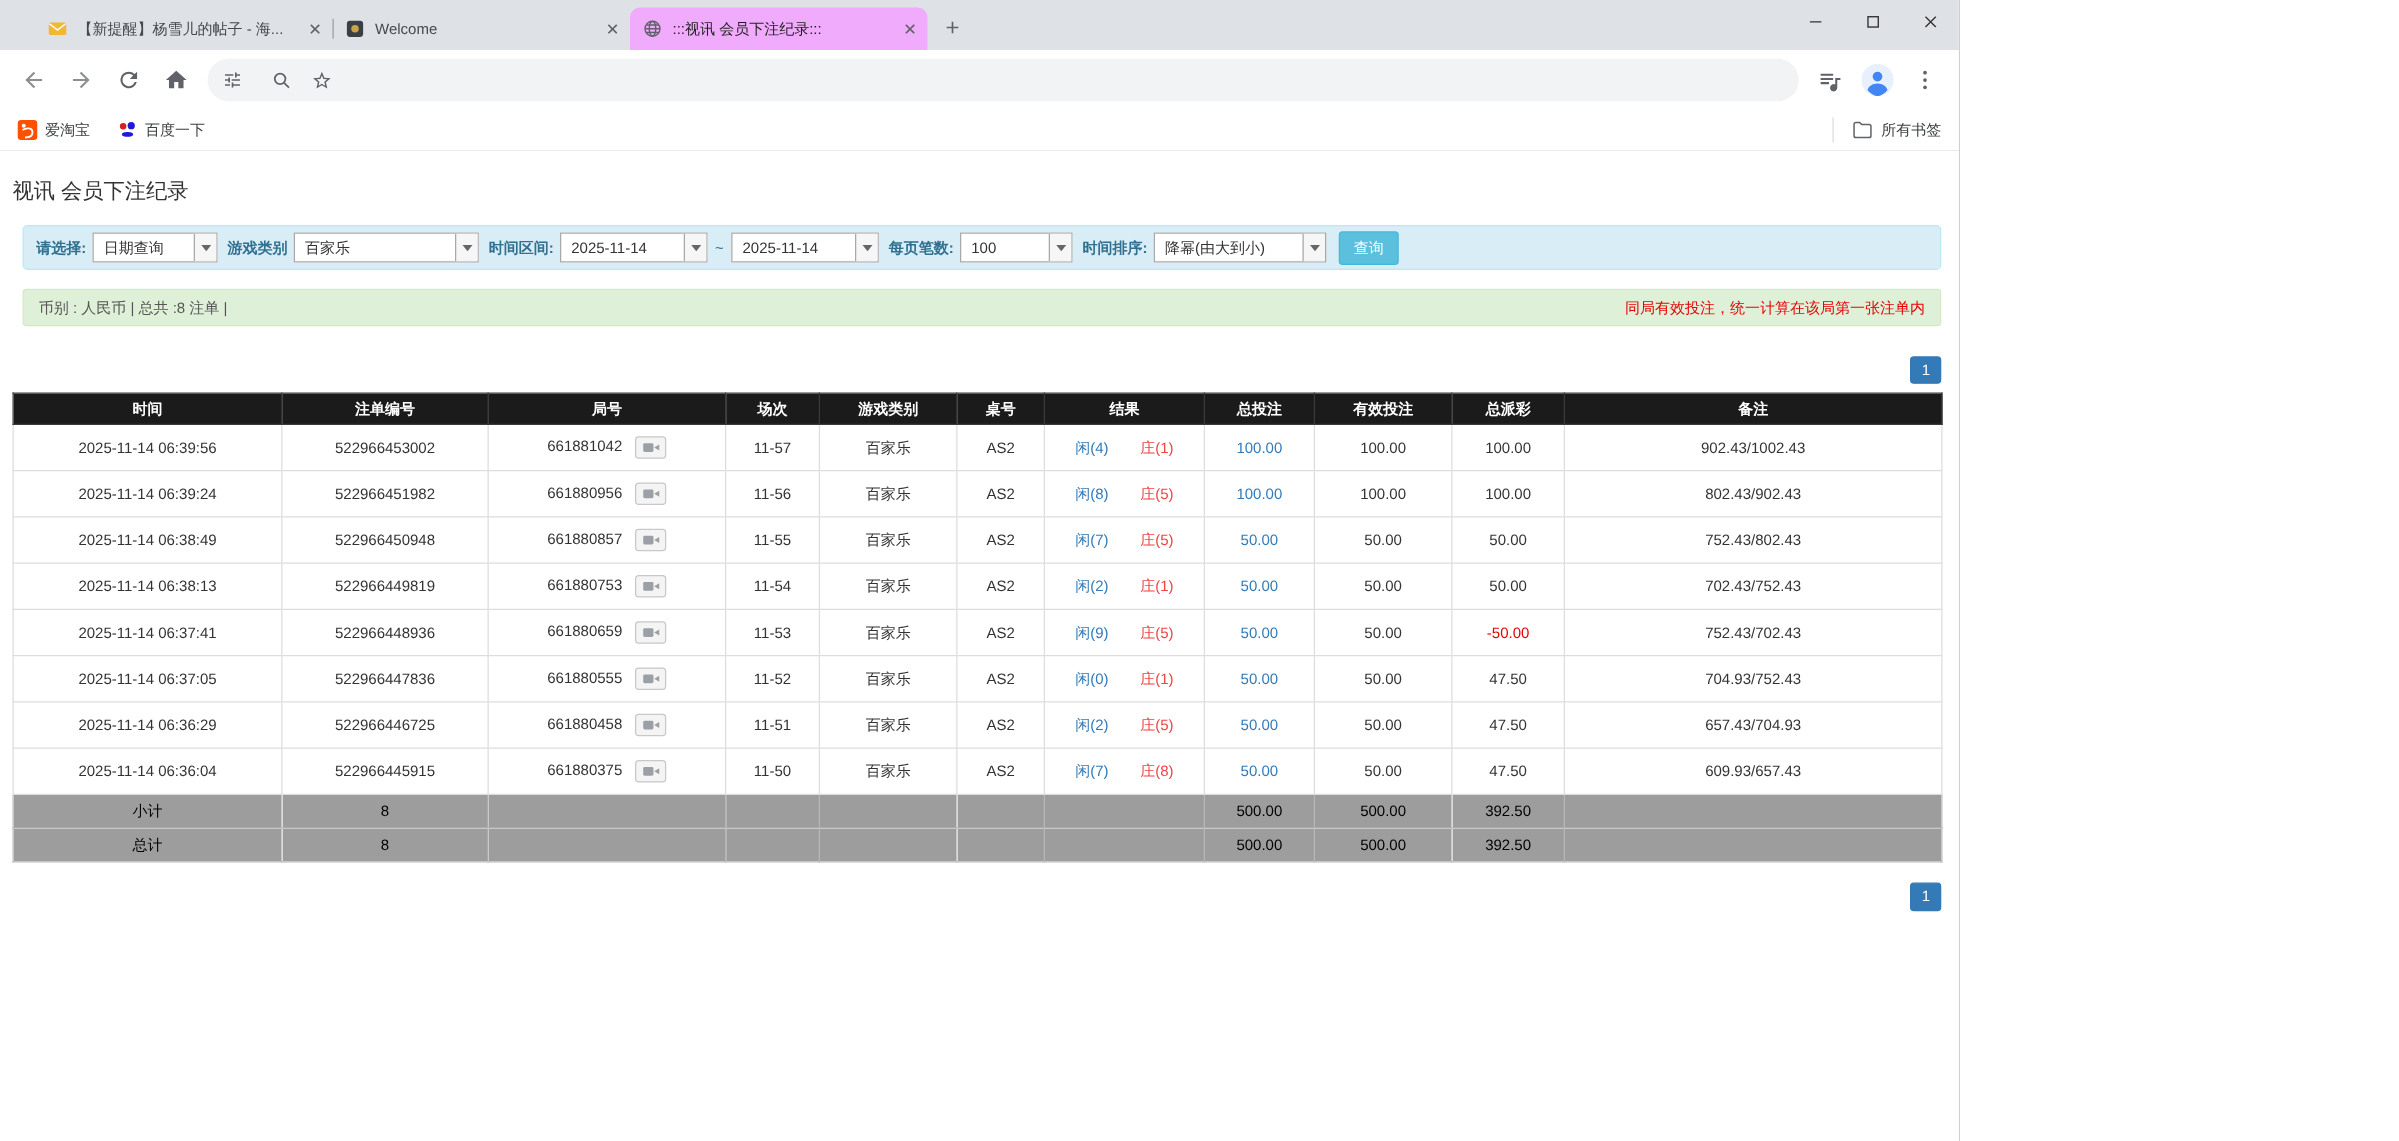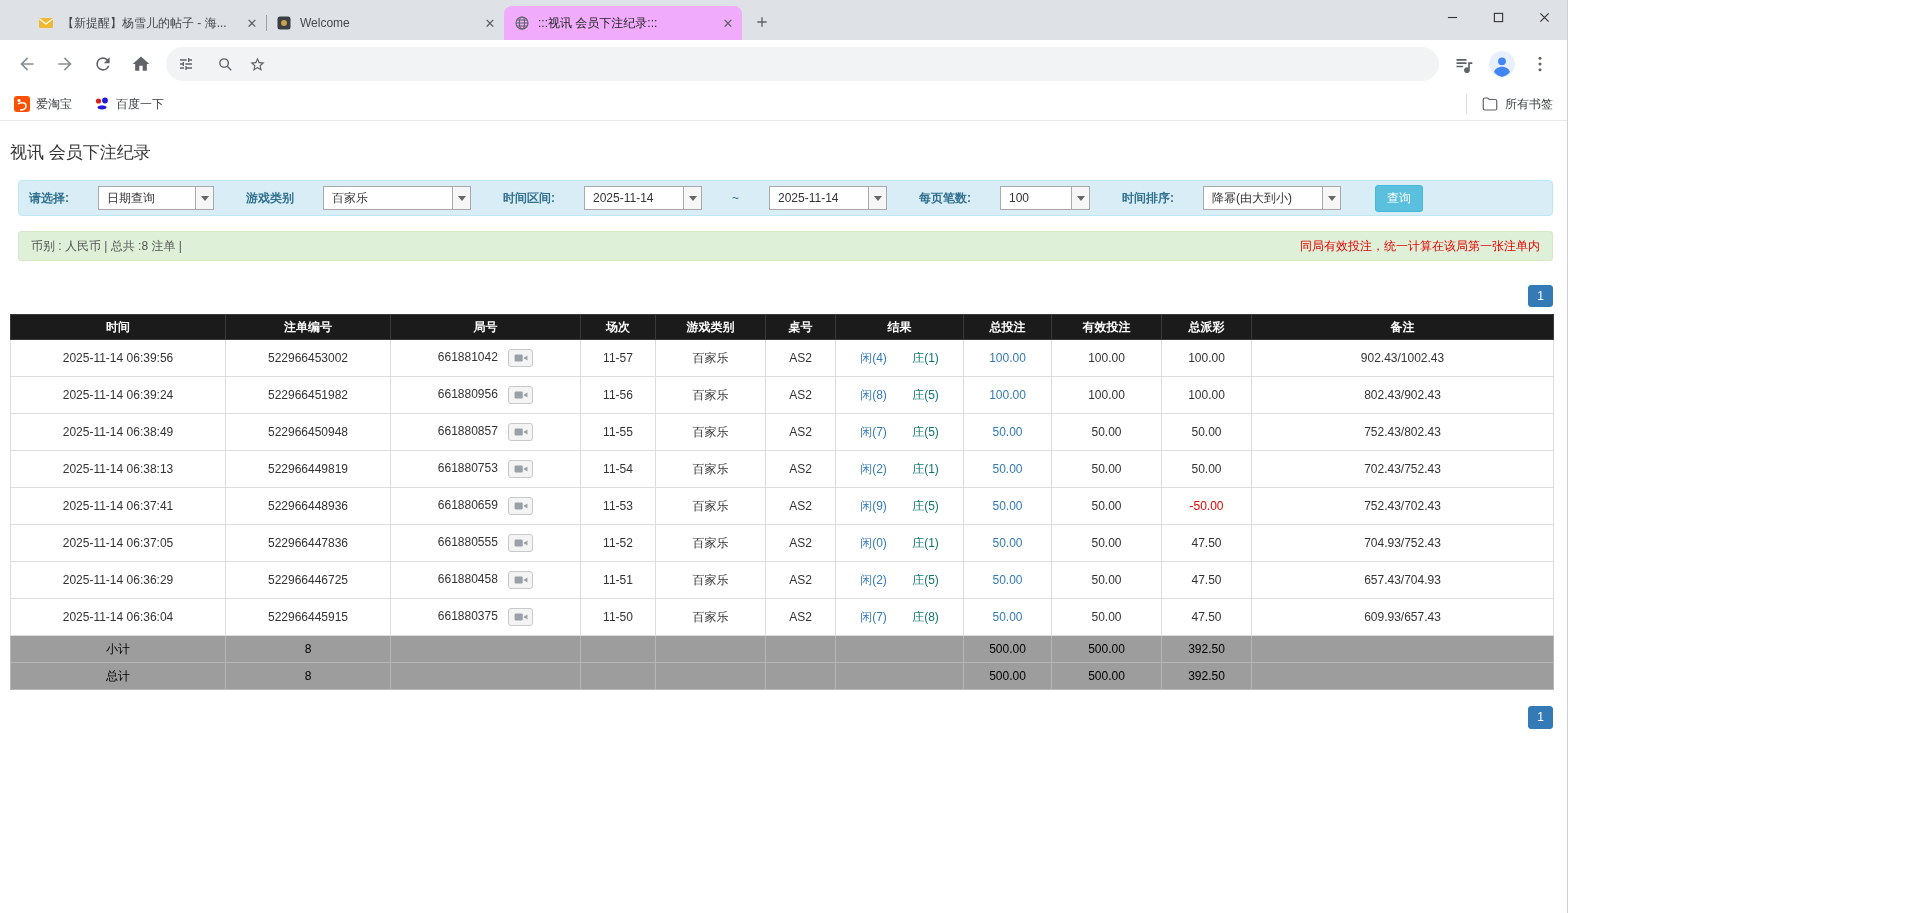--- a/index.html
+++ b/index.html
@@ -58,30 +58,30 @@
     border-left: 1px solid #dadce0; padding-left: 14px; height: 20px; }
   .allbookmarks .bicon { width: 18px; height: 18px; margin-right: 6px; }
   .allbookmarks .bicon svg { width: 18px; height: 18px; }
 
   
   .page { flex: 1; background: #fff; padding: 16px 0 0 10px; font-size: 12px; color: #333; }
   .page-inner { width: 1543px; }
   .page-title { font-size: 17px; font-weight: 400; color: #333; margin: 4px 0 16px 0; }
 
   .filterbar { margin-left: 8px; background: #d9edf7; border: 1px solid #bce8f1; border-radius: 4px;
-    height: 36px; display: flex; align-items: center; padding: 0 10px; gap: 24px; }
+    height: 36px; display: flex; align-items: center; padding: 0 10px; }
   .flabel { color: #31708f; font-weight: bold; font-size: 12px; margin: 0 5px 0 8px; white-space: nowrap; }
   .combo { display: flex; align-items: stretch; height: 24px; background: #fff; border: 1px solid #a9a9a9; }
   .combo .val { display: flex; align-items: center; padding: 0 8px; font-size: 12px; color: #333; flex: 1;
     white-space: nowrap; overflow: hidden; }
   .combo .arrow { width: 18px; border-left: 1px solid #a9a9a9; background: #f6f6f6; display: flex;
     align-items: center; justify-content: center; flex: none; }
   .combo .arrow::after { content: ""; width: 0; height: 0; border-left: 4px solid transparent;
     border-right: 4px solid transparent; border-top: 5px solid #666; }
-  .w-select { width: 116px; font-family: Liberation Serif, serif; } .w-game { width: 148px; } .w-date { width: 118px; }
+  .w-select { width: 100px; font-family: Liberation Serif, serif; } .w-game { width: 148px; } .w-date { width: 118px; }
   .w-perpage { width: 90px; } .w-sort { width: 138px; }
   .tilde { color: #31708f; margin: 0 6px; }
   .btn-search { background: #5bc0de; border: 1px solid #46b8da; color: #fff; font-size: 12px;
     padding: 4px 11px; border-radius: 3px; margin-left: 10px; cursor: pointer;
     font-family: "Liberation Sans", sans-serif; }
 
   .infobar { margin: 15px 0 0 8px; background: #dff0d8; border: 1px solid #d6e9c6; border-radius: 3px;
     height: 30px; display: flex; align-items: center; padding: 0 12px; font-size: 12px; color: #555; }
   .infobar .notice { margin-left: auto; color: #e60000; }
 
@@ -90,21 +90,21 @@
   .pagwrap.bottom { margin-top: 16px; }
   .pagebtn { background: #337ab7; border: 1px solid #337ab7; color: #fff; font-size: 12px;
     padding: 3px 8px; border-radius: 3px; line-height: 1.2; cursor: pointer; }
 
   table.records { width: 1543px; border-collapse: collapse; font-size: 12px; table-layout: fixed; }
   .records th { background: #1b1b1b; color: #fff; font-weight: bold; height: 25px;
     border: 1px solid #3a3a3a; text-align: center; padding: 0 4px; }
   .records td { border: 1px solid #ddd; height: 37px; text-align: center; color: #333; background: #fff;
     padding: 0 4px; overflow: hidden; white-space: nowrap; }
   .records .player { color: #337ab7; }
-  .records .banker { color: #0f766e; margin-left: 22px; }
+  .records .banker { color: #ef4444; margin-left: 22px; }
   .records td.link { color: #337ab7; cursor: pointer; }
   .records td.neg { color: #e60000; }
   .records tr.summary td { background: #9d9d9d; color: #000000; height: 27px; border: 1px solid #b7b7b7; }
   .cam-btn { display: inline-flex; width: 25px; height: 18px; background: #f4f4f4; border: 1px solid #c8c8c8;
     border-radius: 3px; align-items: center; justify-content: center; margin-left: 7px;
     vertical-align: middle; cursor: pointer; }
   .cam-btn svg { width: 14px; height: 10px; display: block; }
 </style>
 </head>
 <body>

